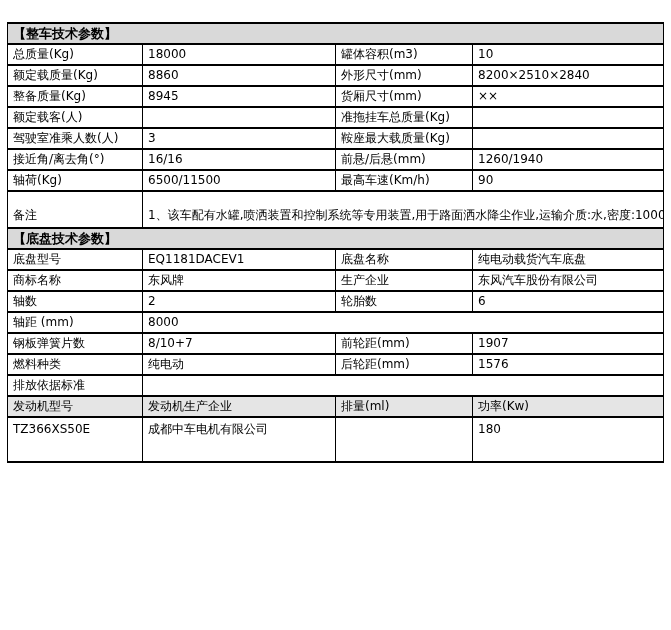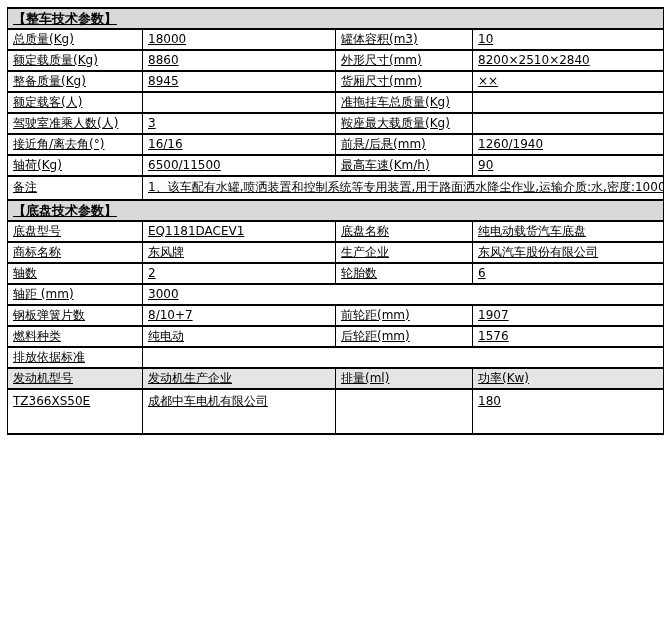--- a/index.html
+++ b/index.html
@@ -9,23 +9,22 @@
   }
   body {
     width: 671px;
     height: 630px;
     overflow: hidden;
     font-family: "DejaVu Sans", "Liberation Sans", sans-serif;
     color: #000000;
   }
   .table-wrap {
     position: absolute;
-    top: 7px;
+    top: 22px;
     left: 7px;
-    text-decoration: underline;
   }
   table.spec {
     border-collapse: collapse;
     table-layout: fixed;
     width: 656px;
     background: #ffffff;
   }
   table.spec td {
     border-top: 2px solid #000000;
     border-bottom: 2px solid #000000;
@@ -43,21 +42,21 @@
   tr.row-section td {
     background: #d9d9d9;
     font-weight: bold;
     font-size: 13px;
   }
   tr.row-engine-header td {
     background: #e5e5e5;
   }
   tr.row-note td {
     vertical-align: top;
-    padding-top: 3px;
+    padding-top: 16px;
     margin-left: 44px;
   }
   td.note-cell {
     white-space: normal;
     line-height: 21px;
     height: 163px;
     padding: 2px 6px 0 6px;
   }
   tr.row-tall td {
     height: 39px;
@@ -143,21 +142,21 @@
           <td>东风汽车股份有限公司</td>
         </tr>
         <tr class="row-data">
           <td>轴数</td>
           <td>2</td>
           <td>轮胎数</td>
           <td>6</td>
         </tr>
         <tr class="row-data">
           <td>轴距 (mm)</td>
-          <td colspan="3">3000</td>
+          <td colspan="3">8000</td>
         </tr>
         <tr class="row-data">
           <td>钢板弹簧片数</td>
           <td>8/10+7</td>
           <td>前轮距(mm)</td>
           <td>1907</td>
         </tr>
         <tr class="row-data">
           <td>燃料种类</td>
           <td>纯电动</td>

